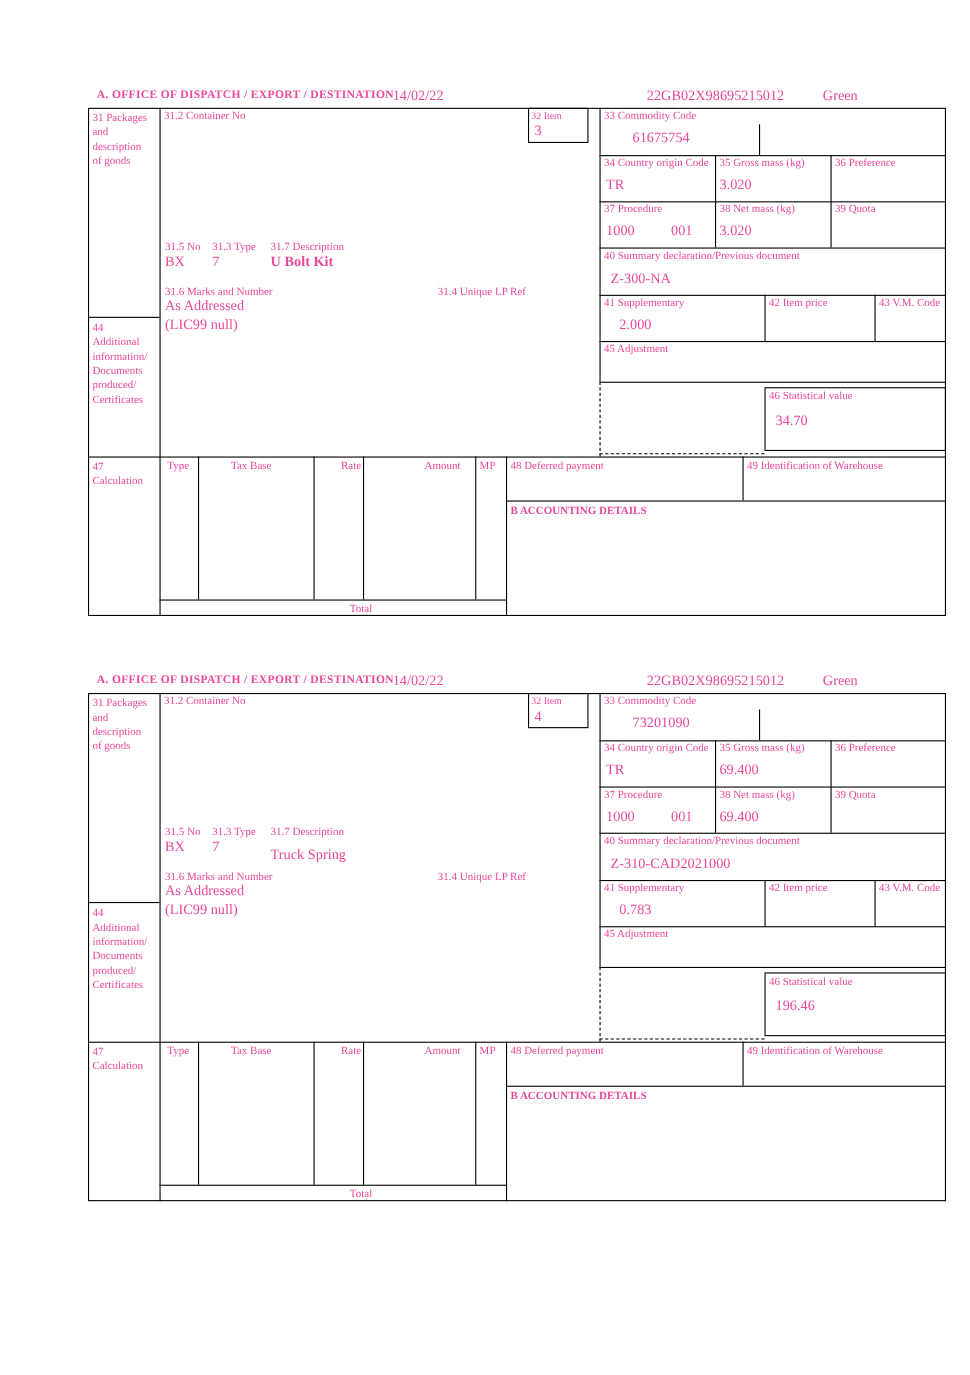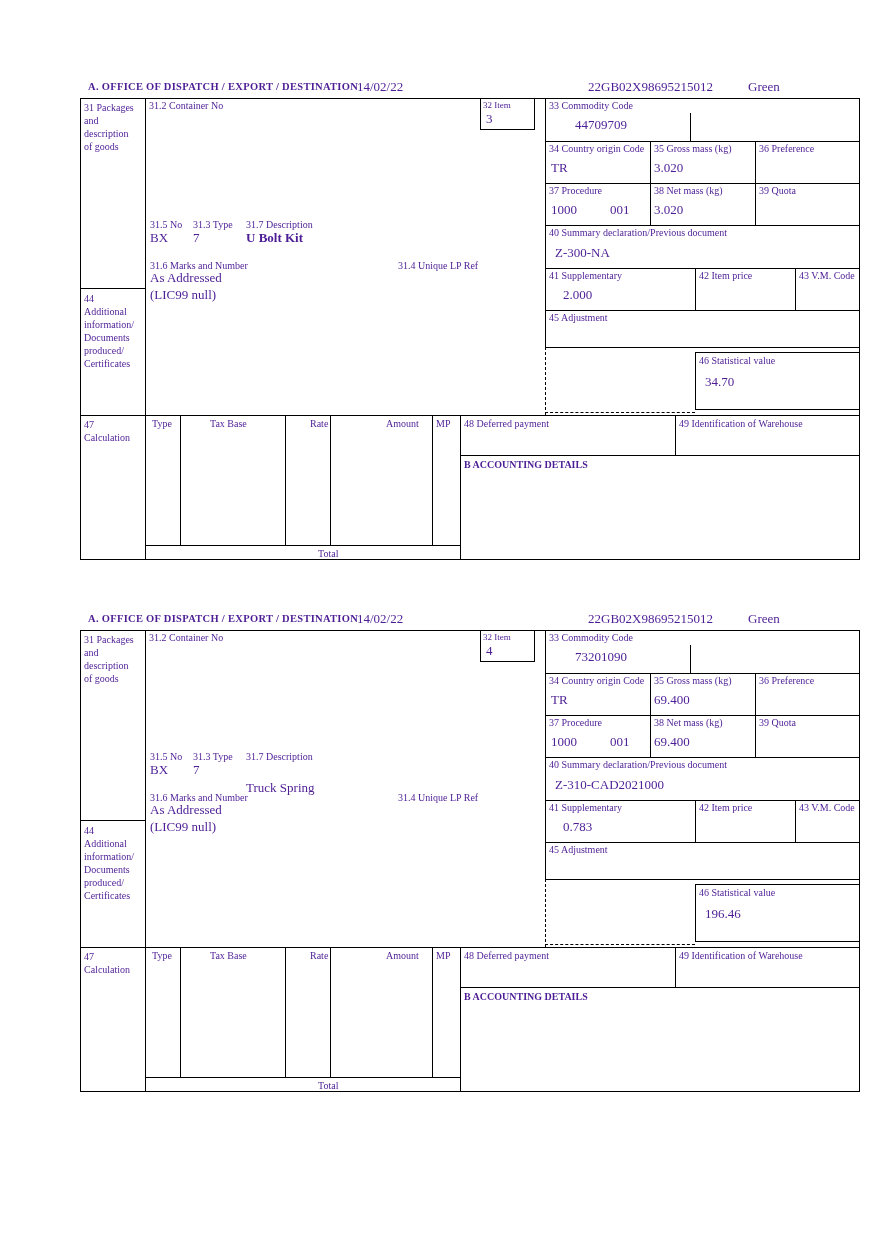--- a/index.html
+++ b/index.html
@@ -1,18 +1,18 @@
 <!DOCTYPE html>
 <html><head>
 <meta charset="utf-8">
 <style>
   html,body { margin:0; padding:0; background:#ffffff; }
   .page {
     position:relative; width:882px; height:1250px; background:#ffffff;
-    font-family:"Liberation Serif", serif; color:#4c1d95;
+    font-family:"Liberation Serif", serif; color:#ec4899;
     overflow:hidden;
   }
   .form-block { position:absolute; left:80px; width:782px; height:482px; }
   #block-0 { top:80px; }
   #block-1 { top:612px; }
 
   .box { position:absolute; border:1px solid #000; box-sizing:border-box; }
   .hl  { position:absolute; height:1px; background:#000; }
   .vl  { position:absolute; width:1px;  background:#000; }
   .dv  { position:absolute; width:0; border-left:1px dashed #000; }
@@ -87,21 +87,21 @@
     <div class="val" style="left:70px;top:151px;">BX</div>
     <div class="val" style="left:113px;top:151px;">7</div>
     <div class="val" style="left:166px;top:151px;font-weight:bold;">U Bolt Kit</div>
 
     <div class="lbl" style="left:70px;top:180px;">31.6 Marks and Number</div>
     <div class="lbl" style="left:318px;top:180px;">31.4 Unique LP Ref</div>
     <div class="val" style="left:70px;top:191px;">As Addressed</div>
     <div class="val" style="left:70px;top:208px;">(LIC99 null)</div>
 
     <div class="lbl" style="left:469px;top:20px;">33 Commodity Code</div>
-    <div class="val" style="left:495px;top:38px;">44709709</div>
+    <div class="val" style="left:495px;top:38px;">61675754</div>
 
     <div class="lbl" style="left:469px;top:63px;">34 Country origin Code</div>
     <div class="val" style="left:471px;top:81px;">TR</div>
     <div class="lbl" style="left:574px;top:63px;">35 Gross mass (kg)</div>
     <div class="val" style="left:574px;top:81px;">3.020</div>
     <div class="lbl" style="left:679px;top:63px;">36 Preference</div>
 
     <div class="lbl" style="left:469px;top:105px;">37 Procedure</div>
     <div class="val" style="left:471px;top:123px;">1000</div>
     <div class="val" style="left:530px;top:123px;">001</div>
@@ -185,21 +185,21 @@
 
     <div class="lbl" style="left:69px;top:20px;">31.2 Container No</div>
     <div class="lbl tiny" style="left:403px;top:20px;">32 Item</div>
     <div class="val" style="left:406px;top:32px;">4</div>
 
     <div class="lbl" style="left:70px;top:139px;">31.5 No</div>
     <div class="lbl" style="left:113px;top:139px;">31.3 Type</div>
     <div class="lbl" style="left:166px;top:139px;">31.7 Description</div>
     <div class="val" style="left:70px;top:151px;">BX</div>
     <div class="val" style="left:113px;top:151px;">7</div>
-    <div class="val" style="left:166px;top:169px;">Truck Spring</div>
+    <div class="val" style="left:166px;top:158px;">Truck Spring</div>
 
     <div class="lbl" style="left:70px;top:180px;">31.6 Marks and Number</div>
     <div class="lbl" style="left:318px;top:180px;">31.4 Unique LP Ref</div>
     <div class="val" style="left:70px;top:191px;">As Addressed</div>
     <div class="val" style="left:70px;top:208px;">(LIC99 null)</div>
 
     <div class="lbl" style="left:469px;top:20px;">33 Commodity Code</div>
     <div class="val" style="left:495px;top:38px;">73201090</div>
 
     <div class="lbl" style="left:469px;top:63px;">34 Country origin Code</div>

